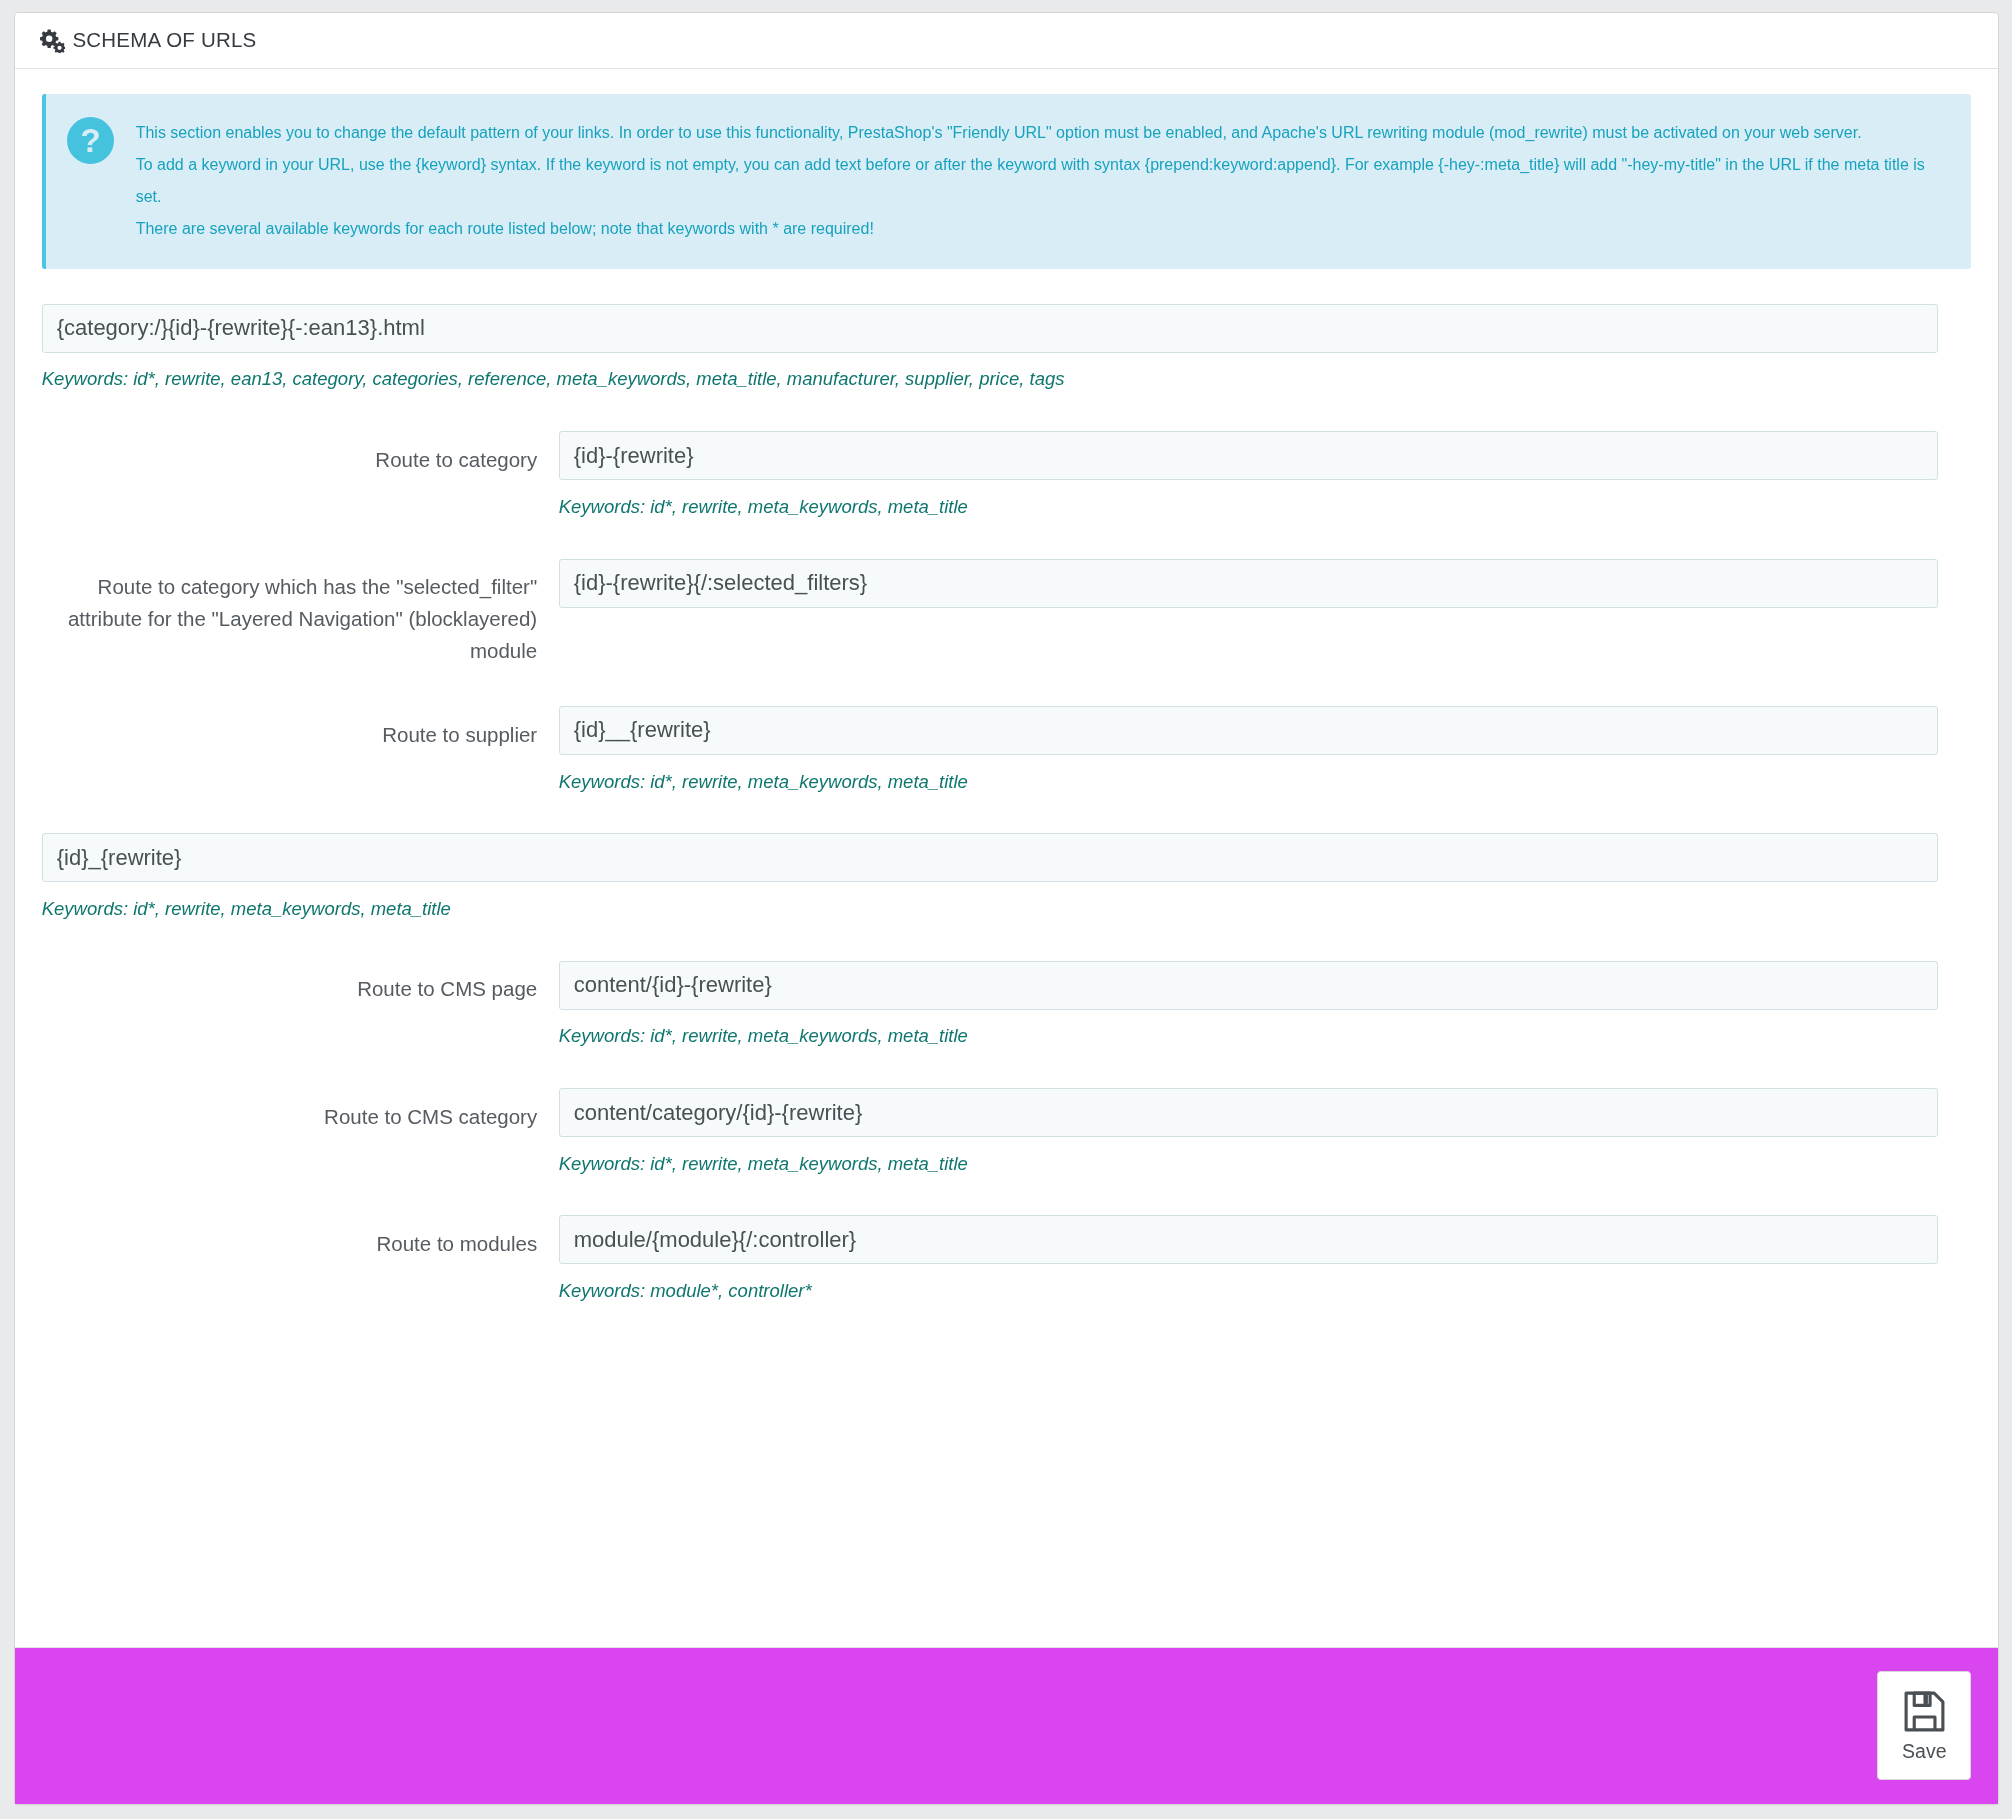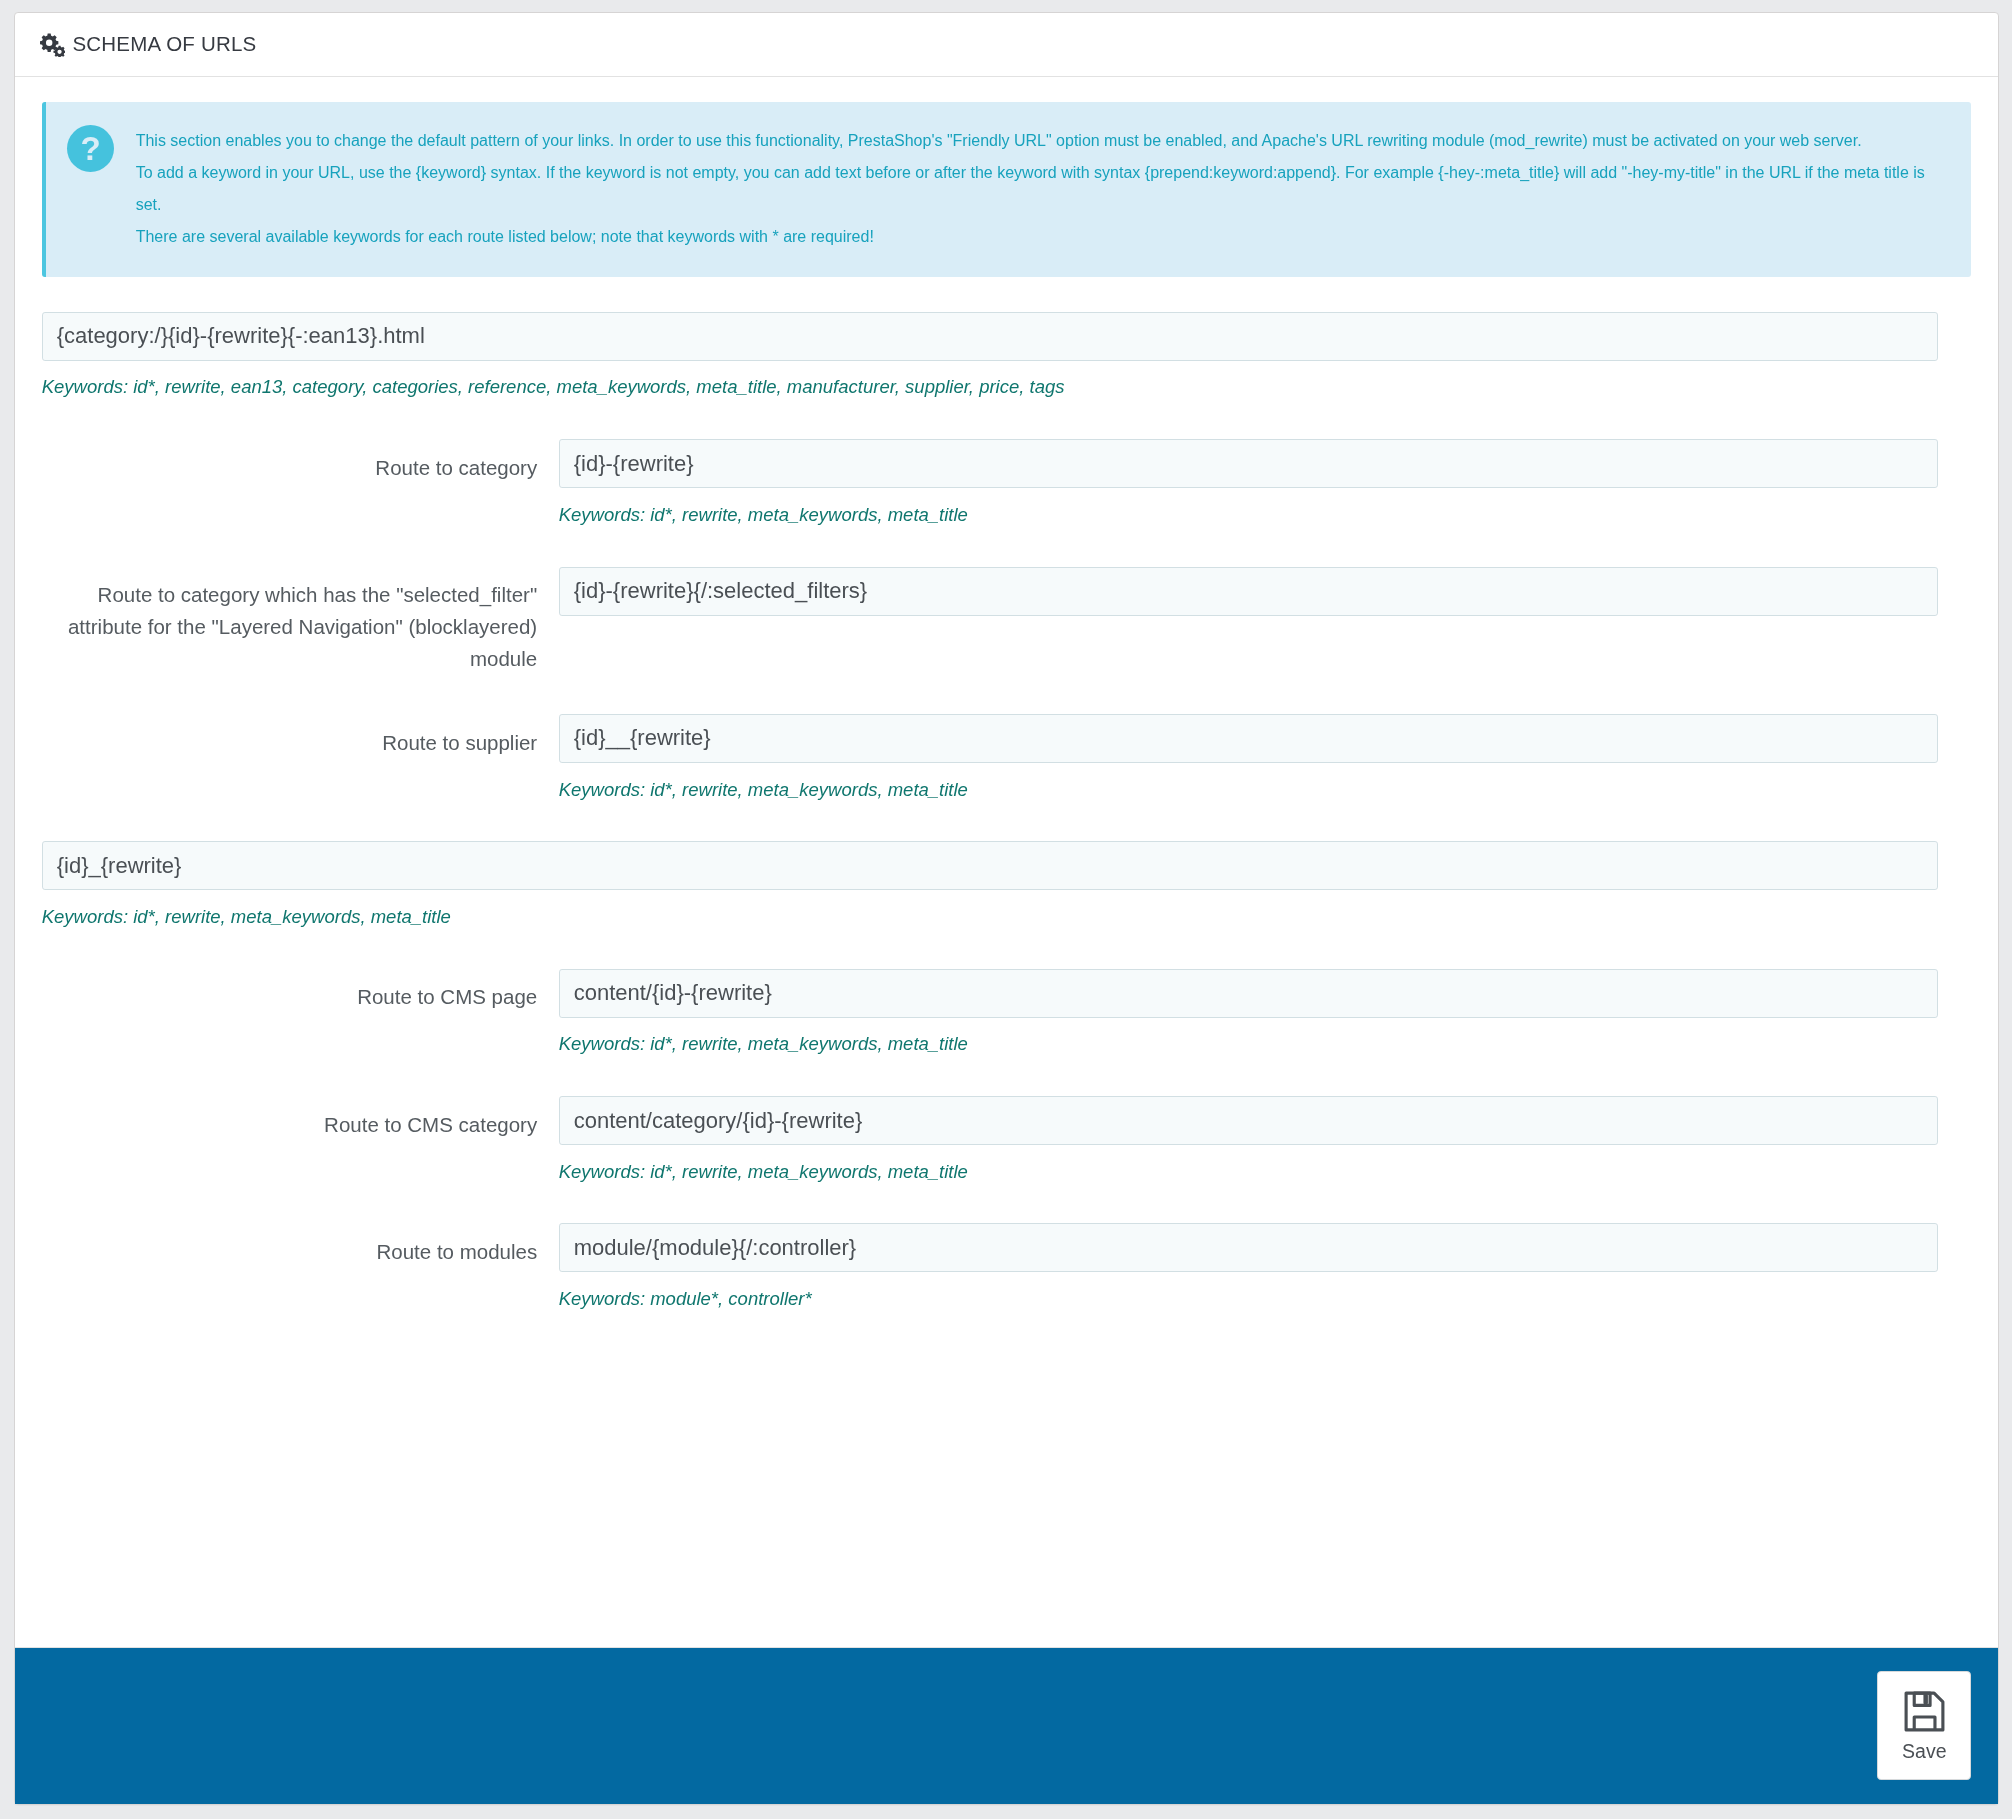--- a/index.html
+++ b/index.html
@@ -21,21 +21,21 @@
     border-radius: 3.9px;
     width: 100%;
     min-height: 1793px;
     display: flex;
     flex-direction: column;
     box-shadow: 0 1px 1px rgba(0,0,0,0.03);
   }
 
   
   .panel-head {
-    height: 64px;
+    height: 56px;
     display: flex;
     align-items: center;
     padding: 0 25px;
     border-bottom: 1px solid #e2e2e2;
   }
   .panel-head .gears-icon {
     width: 25px;
     height: 25px;
     margin-right: 7.8px;
     display: inline-flex;
@@ -134,21 +134,21 @@
     margin-top: 12.7px;
     line-height: 27px;
     min-height: 27px;
   }
   .form-row.tall .hint { margin-top: 102px; }
   .row-gap { height: 25px; }
 
   
   .panel-foot {
     border-top: 1px solid #e2e2e2;
-    background: #0369a1;
+    background: #d946ef;
     padding: 23.4px 27px;
     display: flex;
     justify-content: flex-end;
     align-items: center;
     min-height: 133px;
   }
   .save-button {
     background: #ffffff;
     border: 1px solid #d6d9db;
     border-radius: 3.9px;

